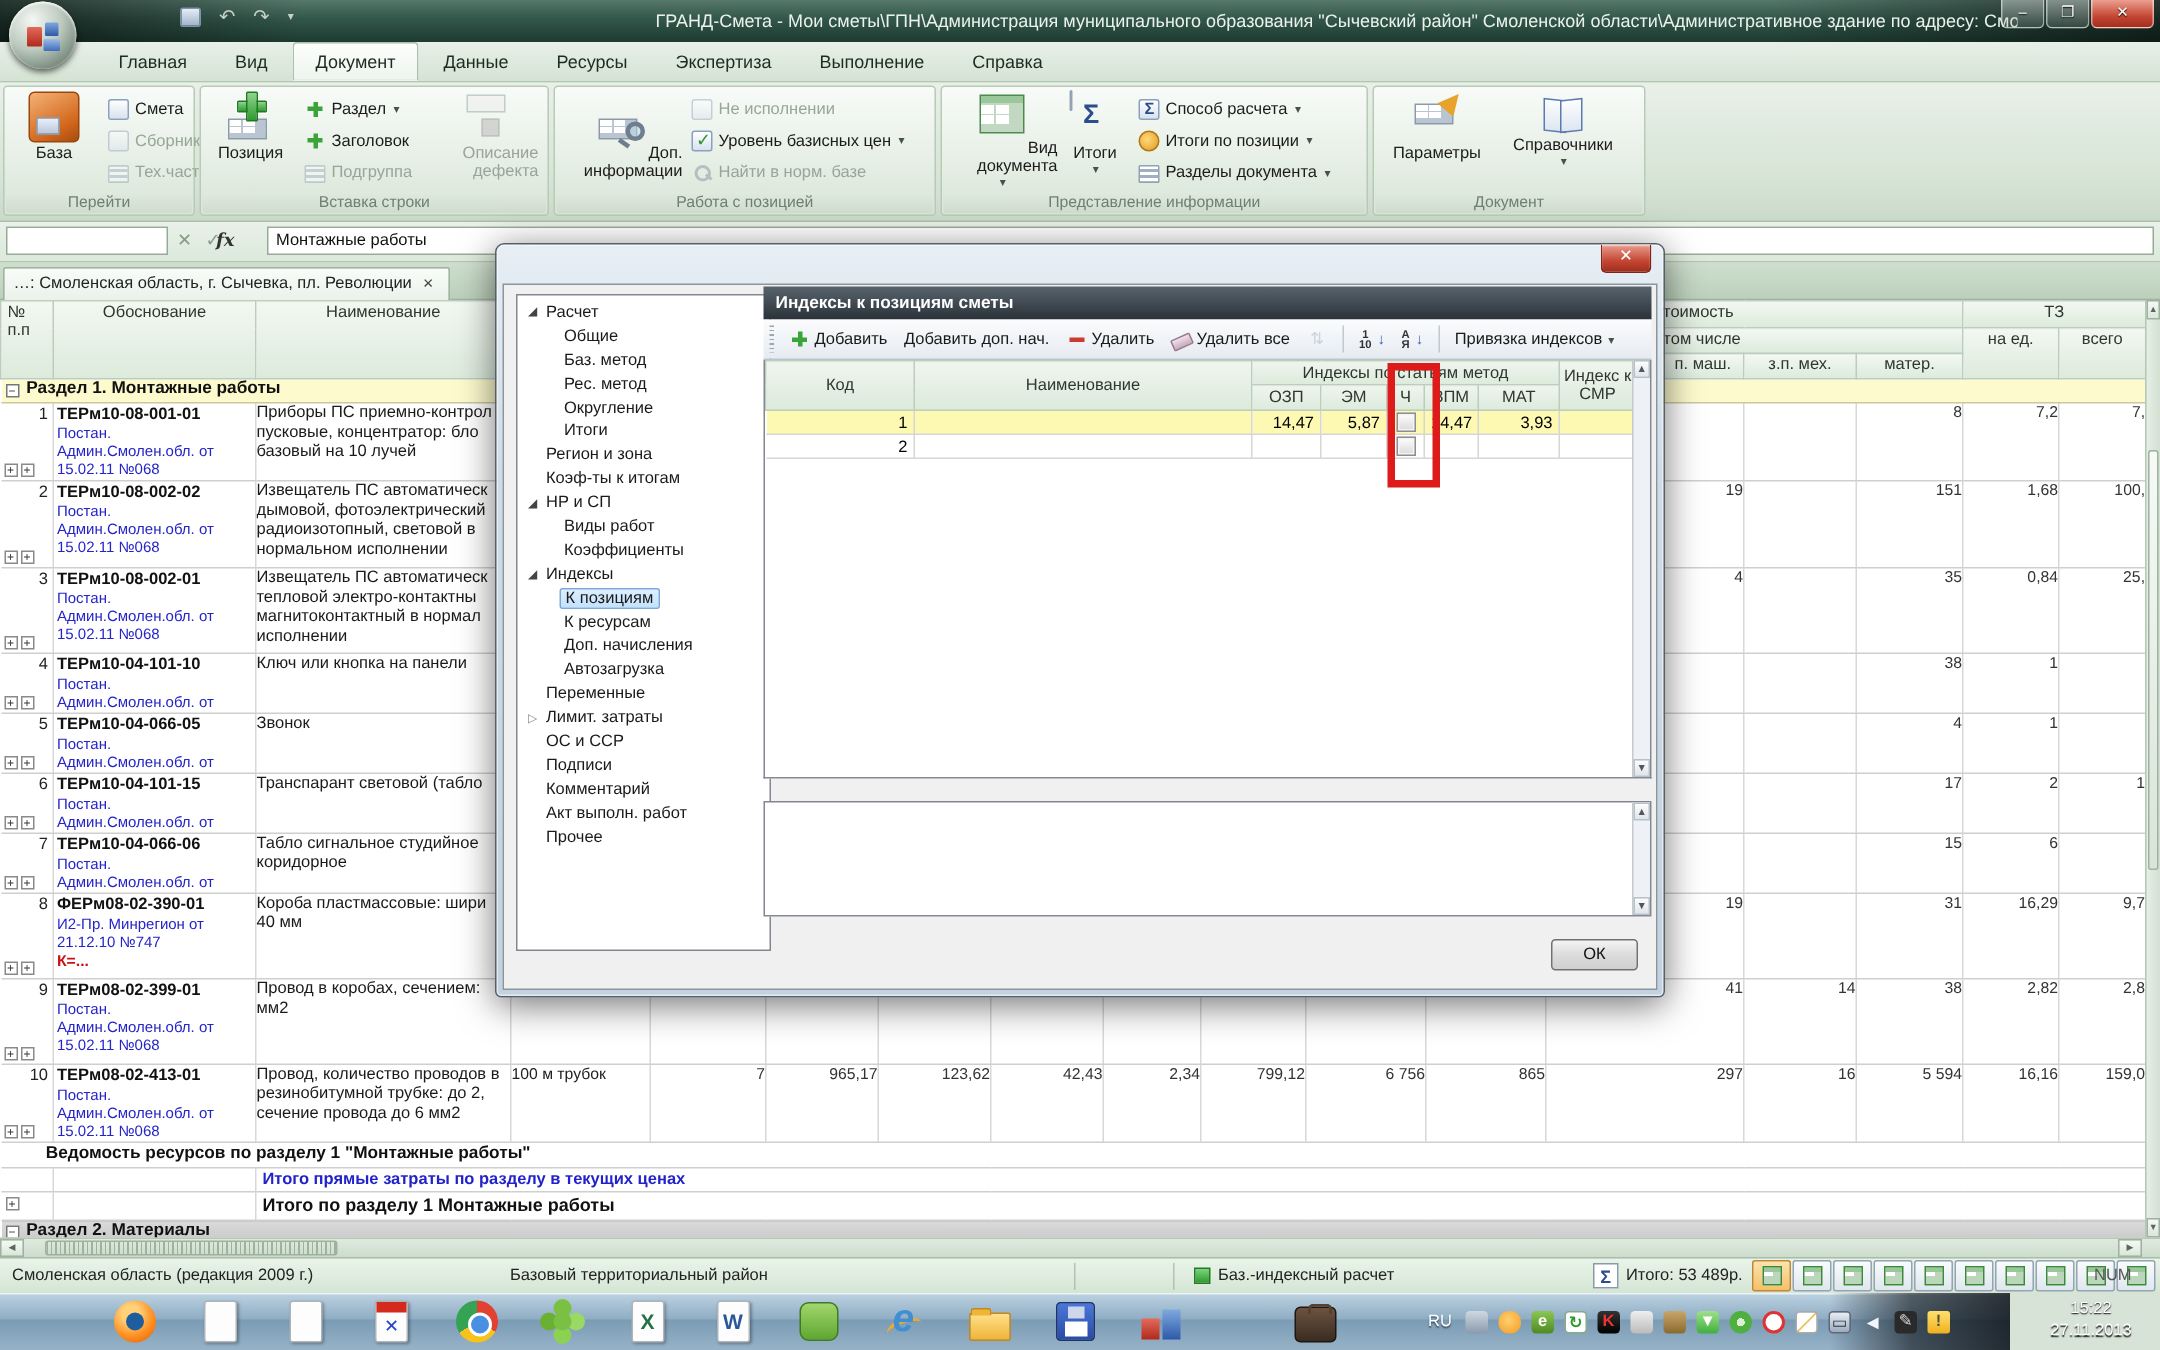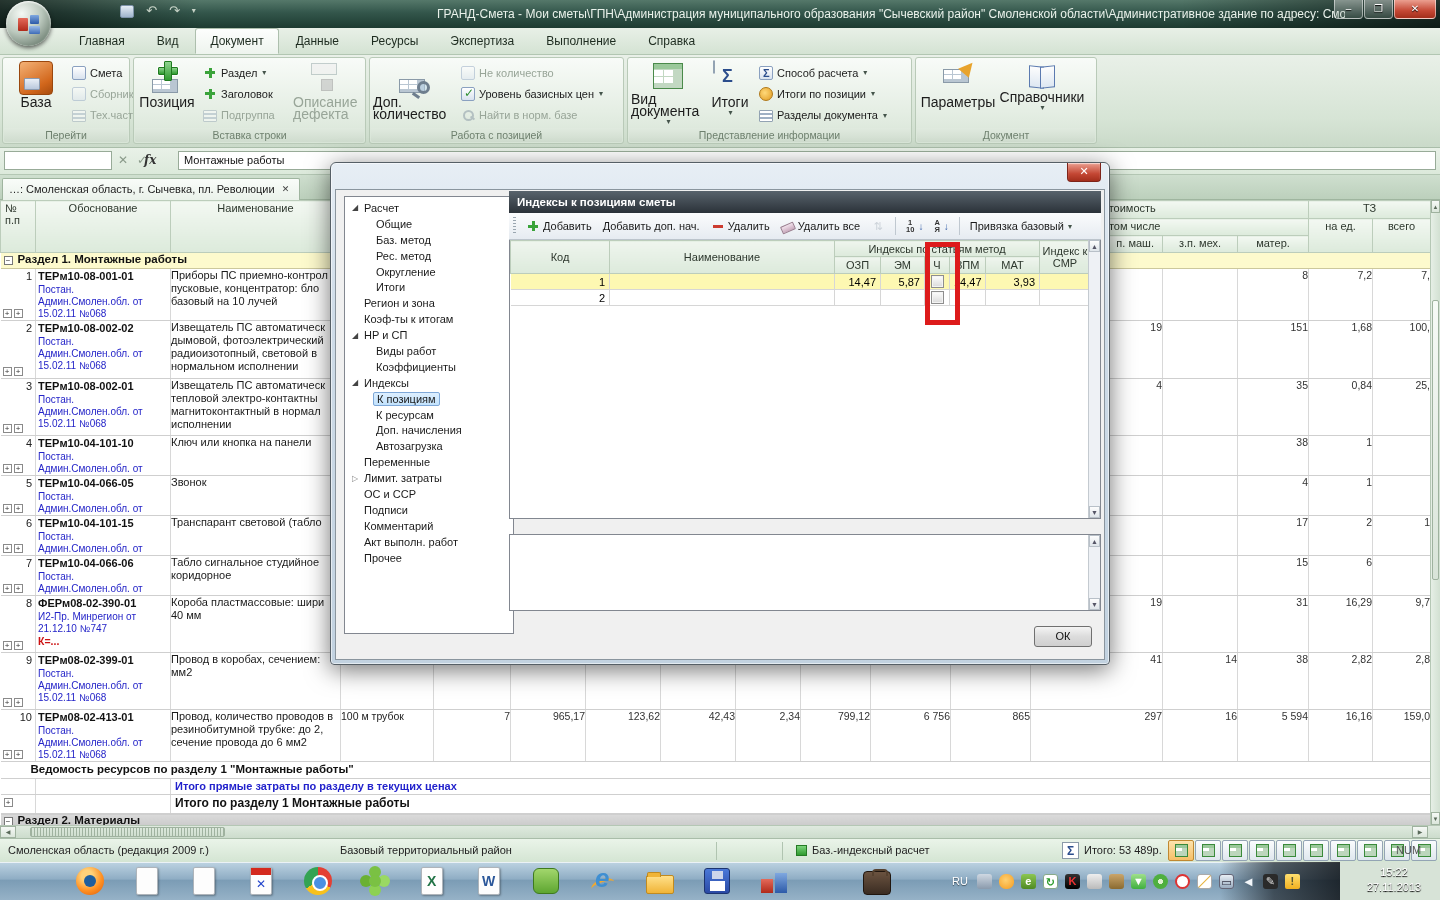--- a/index.html
+++ b/index.html
@@ -23,21 +23,21 @@
 
 #tabsrow{position:absolute;left:0;top:28px;width:1440px;height:27px;background:linear-gradient(#e8f0e7,#d4e3d3);border-bottom:1px solid #b2c6b2;display:flex;align-items:flex-end;padding-left:64px;gap:2px}
 .rtab{padding:5px 14px 5px;font-size:12px;color:#1e2c20;border-radius:3px 3px 0 0;border:1px solid transparent}
 .rtab.active{background:linear-gradient(#fdfefd,#eef4ee);border:1px solid #adbfad;border-bottom:1px solid #eef4ee}
 
 #ribbon{position:absolute;left:0;top:55px;width:1440px;height:93px;background:linear-gradient(#e9f0e8,#d6e4d5 70%,#cadac9);border-bottom:1px solid #a9bda9;display:flex;gap:3px;padding:2px 0 0 2px}
 .rgroup{position:relative;height:87px;border:1px solid #b9cab8;border-radius:3px;background:linear-gradient(#f8fbf8,#e5eee4 62%,#d8e5d7);flex:none}
 .rg-label{position:absolute;bottom:1px;left:1px;right:1px;height:14px;text-align:center;font-size:10.5px;color:#6e806e;background:linear-gradient(#e0eadf,#cfdcce);border-radius:0 0 2px 2px;line-height:14px}
 .rg-body{display:flex;height:70px;padding:2px 3px;gap:2px}
 .bigbtn{display:flex;flex-direction:column;align-items:center;width:60px;padding-top:1px;border-radius:3px;flex:none}
-.blabel{font-size:14px;line-height:12px;text-align:left;color:#1c1c1c}
+.blabel{font-size:11px;line-height:12px;text-align:right;color:#1c1c1c}
 .bigbtn.disabled .blabel{color:#98a598}
 .smallcol{display:flex;flex-direction:column;padding-top:2px}
 .sbtn{display:flex;align-items:center;gap:4px;height:22px;padding:0 4px;font-size:11px;color:#1c1c1c;white-space:nowrap}
 .sbtn.disabled{color:#98a598}
 .sbtn.disabled .mi{opacity:.45}
 .dar{font-size:8px;color:#44544a;margin-left:1px}
 
 .mi{width:14px;height:14px;position:relative;flex:none}
 .mi-doc{background:linear-gradient(#fff,#d8e2ee);border:1px solid #8aa0c0;border-radius:2px}
 .mi-plus::before{content:"";position:absolute;left:2px;top:5.5px;width:10px;height:3px;background:#3aa33a}
@@ -309,26 +309,26 @@
     </div>
     <div class="rg-label">Вставка строки</div>
   </div>
   <div class="rgroup" style="width:255px">
     <div class="rg-body">
       <div class="bigbtn" style="width:82px">
           <span class="bi bi-info">
             <span class="tbl"></span>
             <span class="lens"></span>
           </span>
-          <span class="blabel">Доп. количество</span>
+          <span class="blabel">Доп. информации</span>
         </div>
       <div class="smallcol">
         <div class="sbtn disabled">
             <span class="mi mi-doc"></span>
-            <span>Не количество</span>
+            <span>Не исполнении</span>
           </div>
         <div class="sbtn">
             <span class="mi mi-doc mi-check"></span>
             <span>Уровень базисных цен</span>
             <span class="dar">▾</span>
           </div>
         <div class="sbtn disabled">
             <span class="mi mi-search"></span>
             <span>Найти в норм. базе</span>
           </div>
@@ -1027,21 +1027,21 @@
 10</span>
             <span class="sarr">↓</span>
           </span>
         <span class="tbtn">
             <span class="sortcol">А
 Я</span>
             <span class="sarr">↓</span>
           </span>
         <span class="tsep"></span>
         <span class="tbtn">
-            <span>Привязка базовый</span>
+            <span>Привязка индексов</span>
             <span class="dar">▾</span>
           </span>
       </div>
       <div class="idx-area">
         <table class="itab">
           <colgroup>
               <col style="width:99px">
               <col style="width:225px">
               <col style="width:46px">
               <col style="width:44px">

